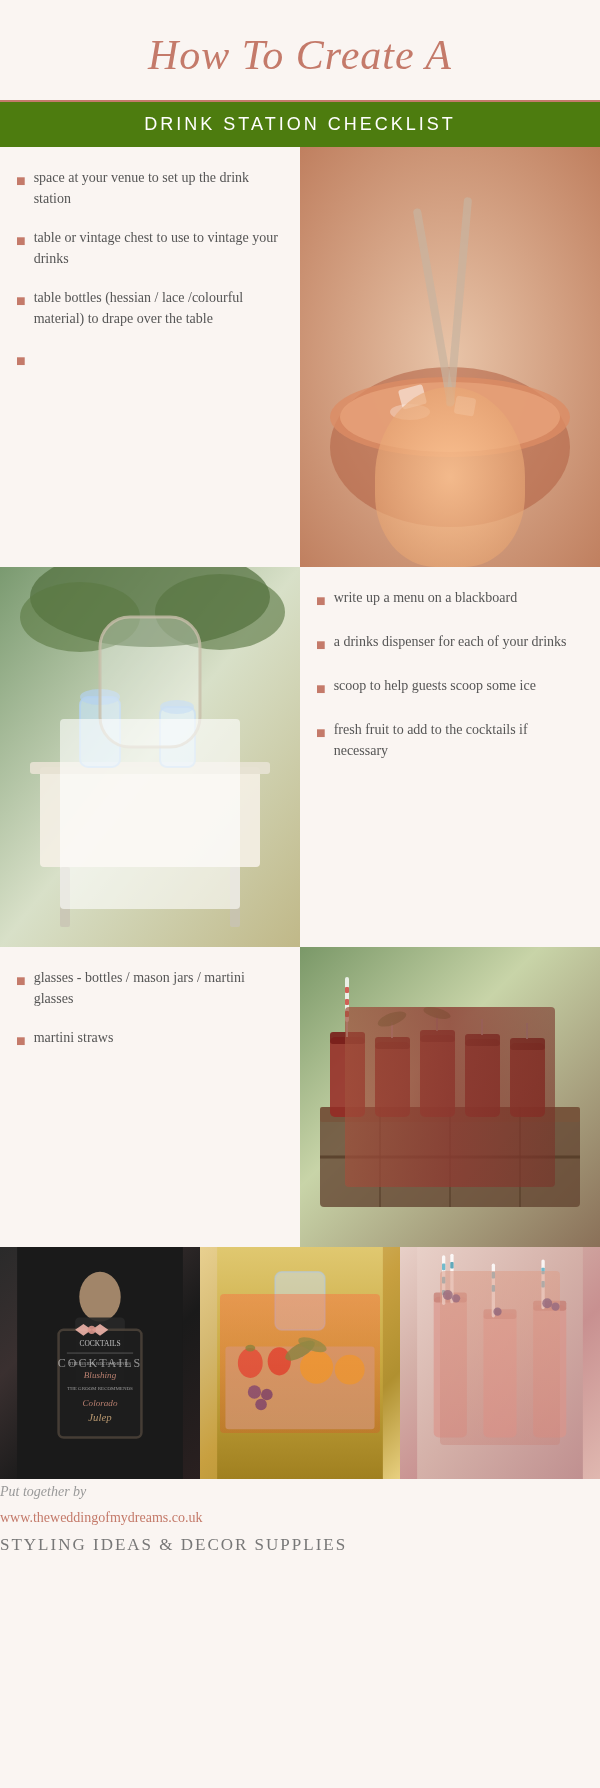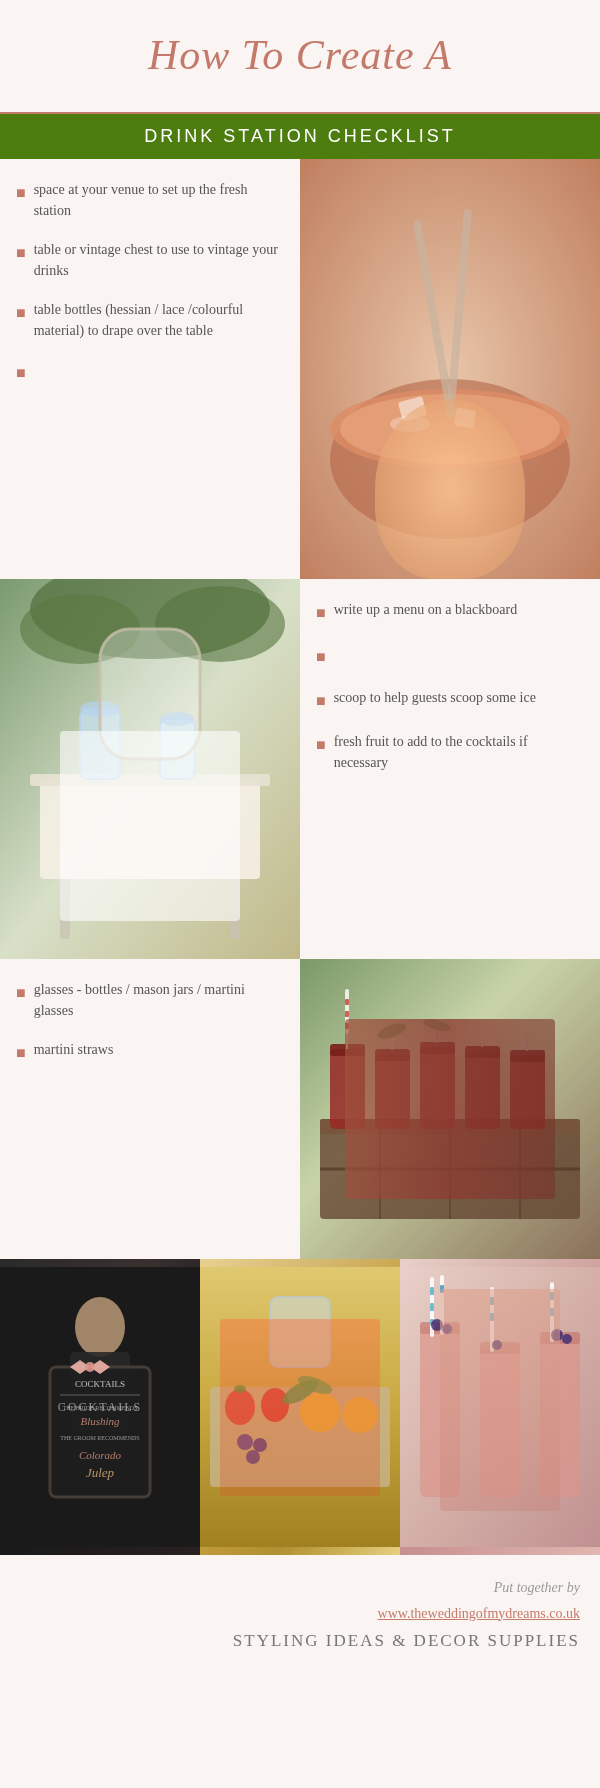--- a/index.html
+++ b/index.html
@@ -7,21 +7,21 @@
       width: 600px;
       font-family: Georgia, serif;
       background: #faf5f2;
       color: #555;
     }
 
     
     .header {
       background: #faf5f2;
       text-align: center;
-      padding: 30px 20px 32px;
+      padding: 30px 20px 20px;
     }
     .header-title {
       font-family: 'Georgia', cursive;
       color: #c47a6a;
       font-size: 42px;
       line-height: 1.2;
       font-style: italic;
       font-weight: normal;
       letter-spacing: 1px;
     }
@@ -134,21 +134,21 @@
       position: absolute;
       top: 20%; left: 15%;
       width: 70%; height: 60%;
       background: linear-gradient(90deg, rgba(160,80,60,0.7) 0%, rgba(140,60,50,0.8) 50%, rgba(120,50,40,0.6) 100%);
       border-radius: 4px;
     }
 
     
     .photo-strip {
       display: flex;
-      height: 296px;
+      height: 232px;
     }
     .strip-photo {
       flex: 1;
       overflow: hidden;
     }
     .strip-photo-1 {
       background: linear-gradient(135deg, #2a2a2a 0%, #3a3030 30%, #1a1a1a 60%, #2a2020 100%);
       position: relative;
     }
     .strip-photo-1::after {
@@ -182,35 +182,33 @@
       position: absolute;
       top: 10%; left: 20%;
       width: 60%; height: 75%;
       background: linear-gradient(180deg, rgba(220,160,140,0.6) 0%, rgba(200,130,120,0.4) 100%);
       border-radius: 4px;
     }
 
     
     .footer {
       background: #faf5f2;
-      text-align: right;
-      padding: 20px;
+      text-align: left;
       color: #888;
       font-size: 13px;
       line-height: 1.8;
     }
     .footer-put {
       font-style: italic;
       font-size: 14px;
       color: #999;
     }
     .footer-url {
       font-size: 14px;
       color: #c47a6a;
-      text-decoration: underline;
     }
     .footer-styling {
       font-size: 17px;
       letter-spacing: 2px;
       color: #777;
     }
 
     
     .divider-line {
       height: 2px;
@@ -231,21 +229,21 @@
 
 <div class="checklist-header">
   <span>DRINK STATION CHECKLIST</span>
 </div>
 
 <div class="grid-section-1">
   <div class="checklist-col">
 
     <div class="checklist-item">
       <span class="checklist-bullet">■</span>
-      <span>space at your venue to set up the fresh station</span>
+      <span>space at your venue to set up the drink station</span>
     </div>
 
     <div class="checklist-item">
       <span class="checklist-bullet">■</span>
       <span>table or vintage chest to use to vintage your drinks</span>
     </div>
 
     <div class="checklist-item">
       <span class="checklist-bullet">■</span>
       <span>table bottles (hessian / lace /colourful material) to drape over the table</span>
@@ -321,20 +319,21 @@
   </div>
   <div class="checklist-col">
 
     <div class="checklist-item">
       <span class="checklist-bullet">■</span>
       <span>write up a menu on a blackboard</span>
     </div>
 
     <div class="checklist-item">
       <span class="checklist-bullet">■</span>
+      <span>a drinks dispenser  for each of your drinks</span>
     </div>
 
     <div class="checklist-item">
       <span class="checklist-bullet">■</span>
       <span>scoop to help guests scoop some ice</span>
     </div>
 
     <div class="checklist-item">
       <span class="checklist-bullet">■</span>
       <span>fresh fruit to add to the cocktails if necessary</span>

